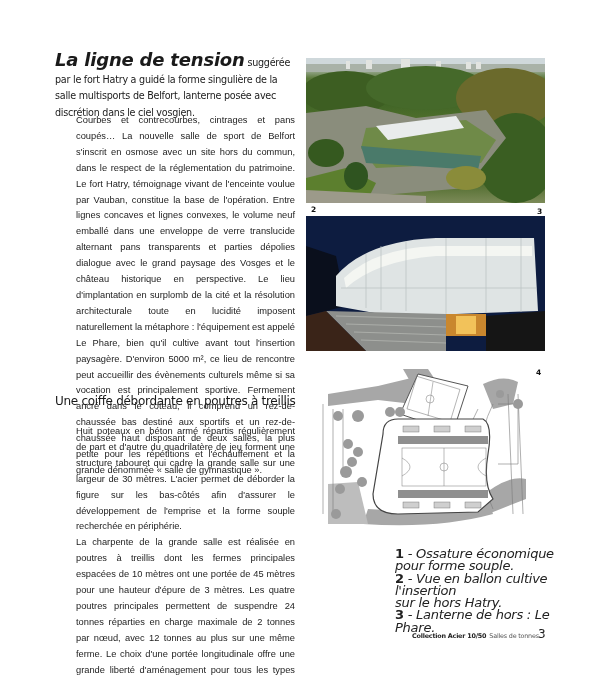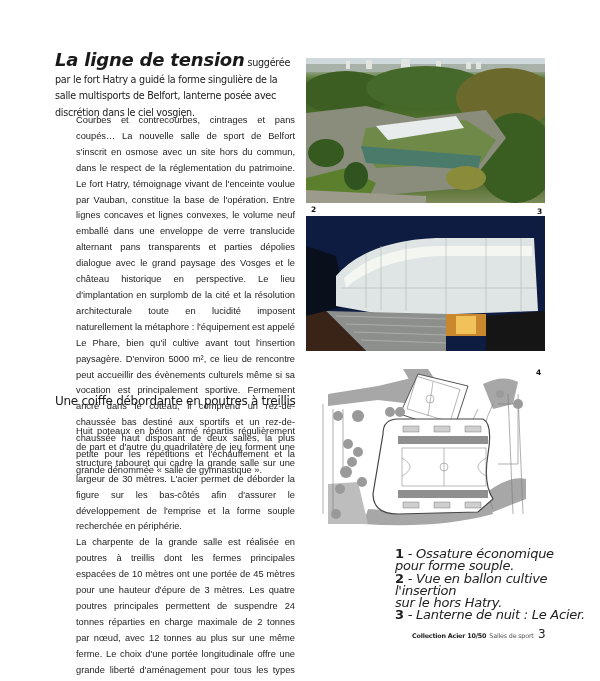--- a/index.html
+++ b/index.html
@@ -167,19 +167,19 @@
       <circle cx="182" cy="30" r="4"></circle>
         <circle cx="200" cy="40" r="5"></circle>
     </g>
   </svg>
 </div>
 
 <div class="captions">
   <div><span class="cap-num">1</span><span> - Ossature économique pour forme souple.</span></div>
   <div><span class="cap-num">2</span><span> - Vue en ballon cultive l'insertion</span></div>
   <div><span class="cap-num"></span><span>sur le hors Hatry.</span></div>
-  <div><span class="cap-num">3</span><span> - Lanterne de nuit : Le Acier.</span></div>
+  <div><span class="cap-num">3</span><span> - Lanterne de hors : Le Phare.</span></div>
 </div>
 
 <div class="footer">
-  <span class="coll">Collection Acier 10/50</span><span class="section">Salles de sport</span>
+  <span class="coll">Collection Acier 10/50</span><span class="section">Salles de tonnes</span>
 </div>
 <div class="page-number">3</div>
 
 </body></html>

